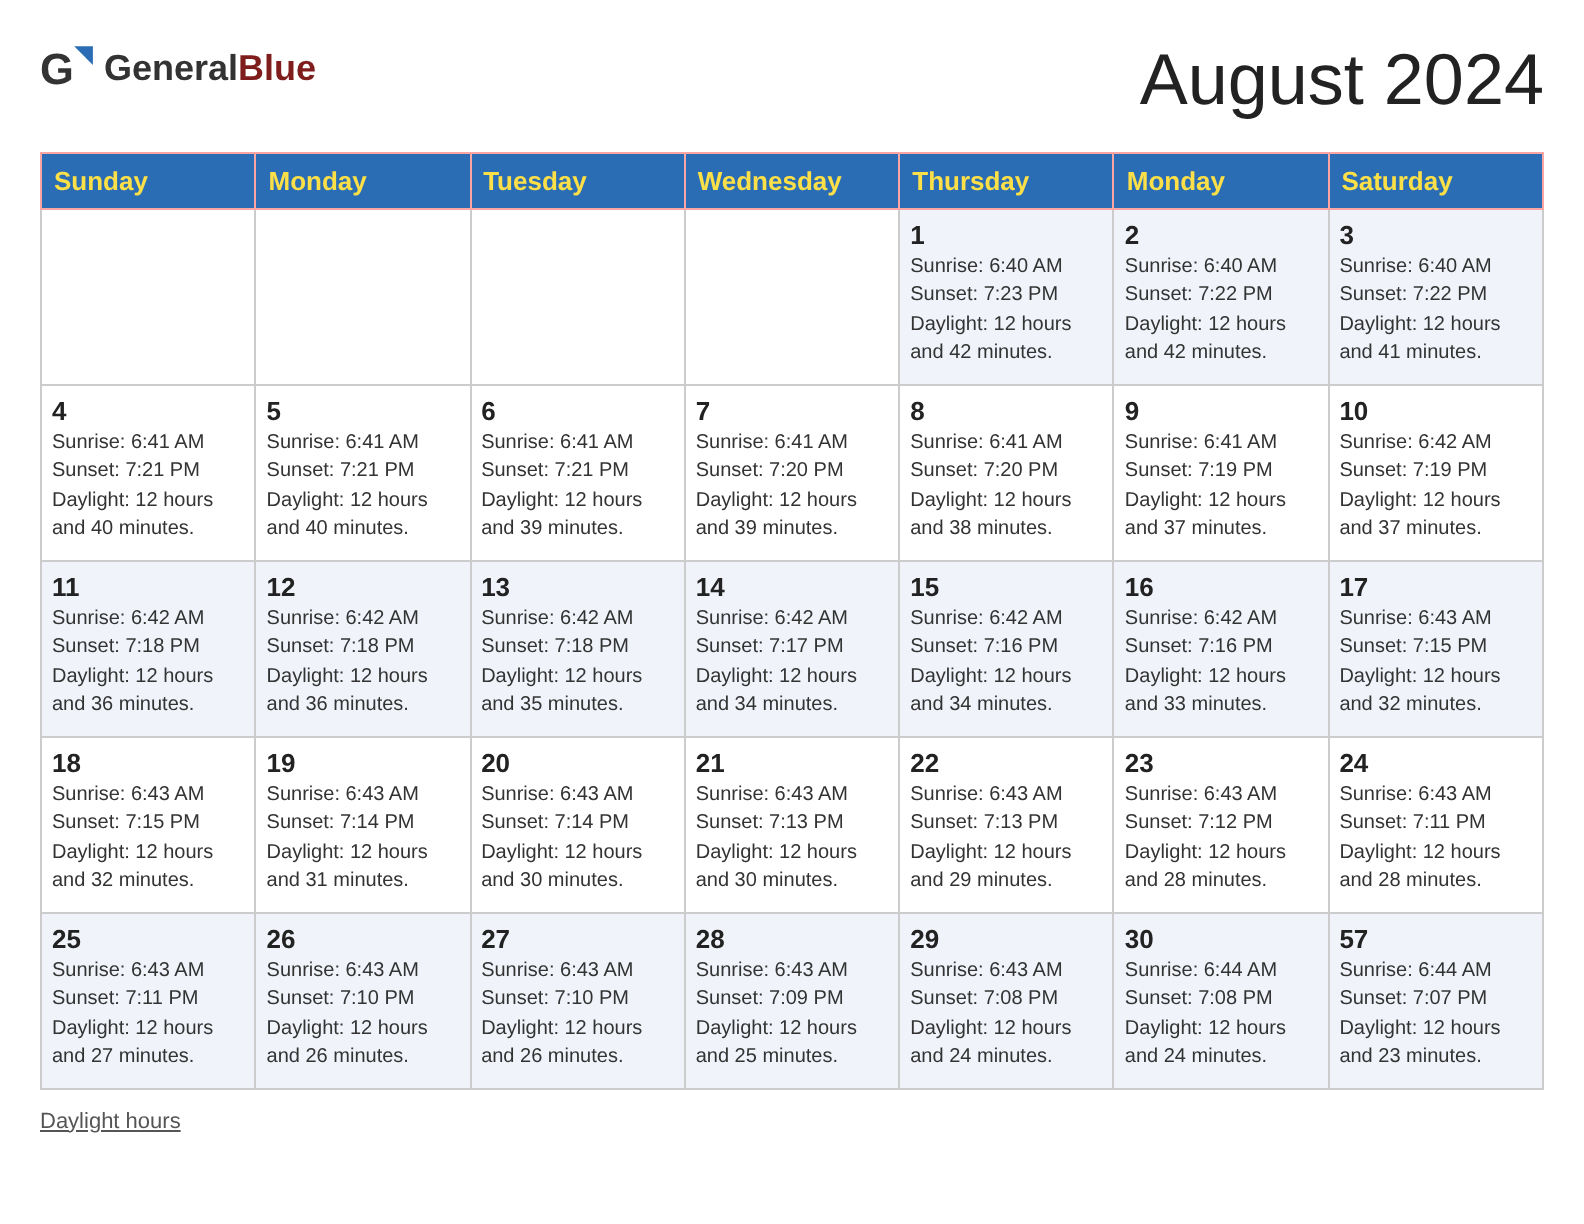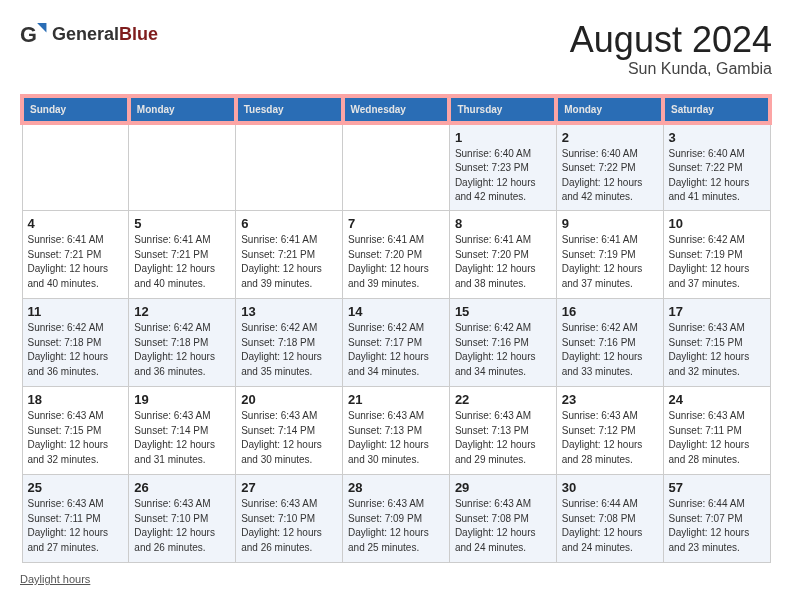--- a/index.html
+++ b/index.html
@@ -47,25 +47,25 @@
     .location {
       font-size: 16px;
       color: #444;
     }
     table {
       width: 100%;
       border-collapse: collapse;
     }
     thead th {
       background-color: #2a6db5;
-      color: #e5e5e5;
-      font-size: 10px;
+      color: #fde047;
+      font-size: 13px;
       font-weight: bold;
       padding: 6px 6px;
-      border: 4px solid #fca5a5;
+      border: 1px solid #fca5a5;
       text-align: left;
     }
     tbody td {
       border: 1px solid #ccc;
       vertical-align: top;
       padding: 5px 5px;
       font-size: 10.5px;
       color: #222;
       width: calc(100% / 7);
       min-height: 80px;
@@ -108,21 +108,20 @@
     <svg class="logo-icon" viewBox="0 0 36 36" xmlns="http://www.w3.org/2000/svg">
       <text x="0" y="28" font-size="28" font-weight="bold" fill="#333">G</text>
       <polygon points="22,4 34,4 34,16" fill="#2a6db5"></polygon>
     </svg>
     <div>
       <span class="logo-text-general">General</span><span class="logo-text-blue">Blue</span>
     </div>
   </div>
   <div class="title-block">
     <div class="month-year">August 2024</div>
-    <div class="location">Sun Kunda, Gambia</div>
   </div>
 </div>
 
 <table>
   <thead>
     <tr>
     <th>Sunday</th>
         <th>Monday</th>
         <th>Tuesday</th>
         <th>Wednesday</th>

